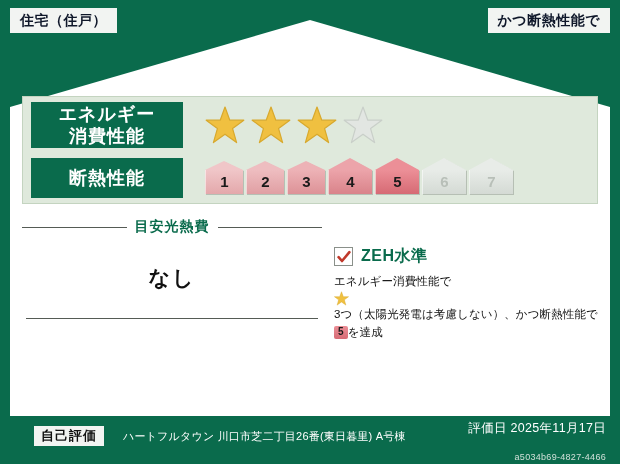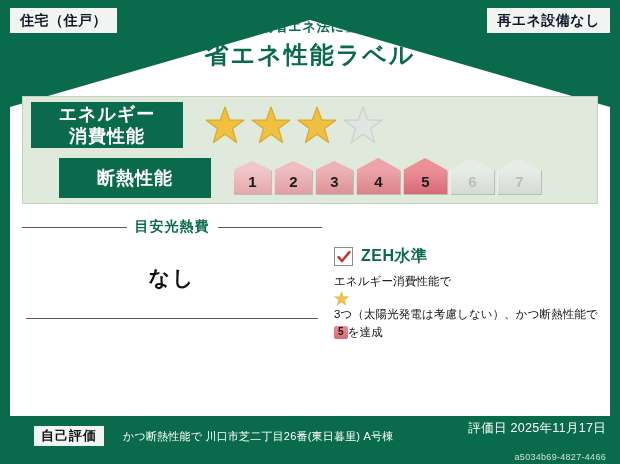--- a/index.html
+++ b/index.html
@@ -87,21 +87,21 @@
   .perf-block {
     background: #dfe9dc;
     border: 1px solid #c4d4c0;
     padding: 0;
   }
   .perf-row {
     display: flex;
     align-items: center;
     height: 56px;
   }
-  .perf-row + .perf-row { height: 50px; padding-left: 28px; }
+  .perf-row + .perf-row { height: 50px; }
 
   .perf-key {
     width: 152px;
     margin: 5px 0 5px 8px;
     align-self: stretch;
     background: #0a6b4c;
     color: #ffffff;
     font-size: 18px;
     font-weight: bold;
     letter-spacing: 1px;
@@ -302,28 +302,24 @@
     margin-top: 15px;
     white-space: nowrap;
   }
 </style>
 </head>
 <body>
 
 <div id="label-root">
 
   <div class="corner-tag left">住宅（住戸）</div>
-  <div class="corner-tag right">再エネ設備なし</div>
+  <div class="corner-tag right">かつ断熱性能で</div>
 
   <div class="sheet"></div>
 
-  <div class="title-block">
-    <p class="title-sub">建築物省エネ法に基づく</p>
-    <p class="title-main">省エネ性能ラベル</p>
-  </div>
 
   <div class="content">
 
     <div class="perf-block">
 
       <div class="perf-row">
         <div class="perf-key">
           <span>
             <span>エネルギー</span><br>
             <span>消費性能</span>
@@ -426,21 +422,21 @@
             </svg><span>3つ（太陽光発電は考慮しない）、かつ断熱性能で</span><span class="inline-badge">5</span><span>を達成</span>
         </div>
       </div>
 
     </div>
   </div>
 
   <div class="footer">
     <div class="footer-left">
       <span class="self-eval">自己評価</span>
-      <span class="property">かつ断熱性能で 川口市芝二丁目26番(東日暮里) A号棟</span>
+      <span class="property">ハートフルタウン 川口市芝二丁目26番(東日暮里) A号棟</span>
     </div>
     <div class="footer-right">
       <div class="eval-date">評価日 2025年11月17日</div>
       <div class="ref-id">a5034b69-4827-4466</div>
     </div>
   </div>
 
 </div>
 
 </body></html>

